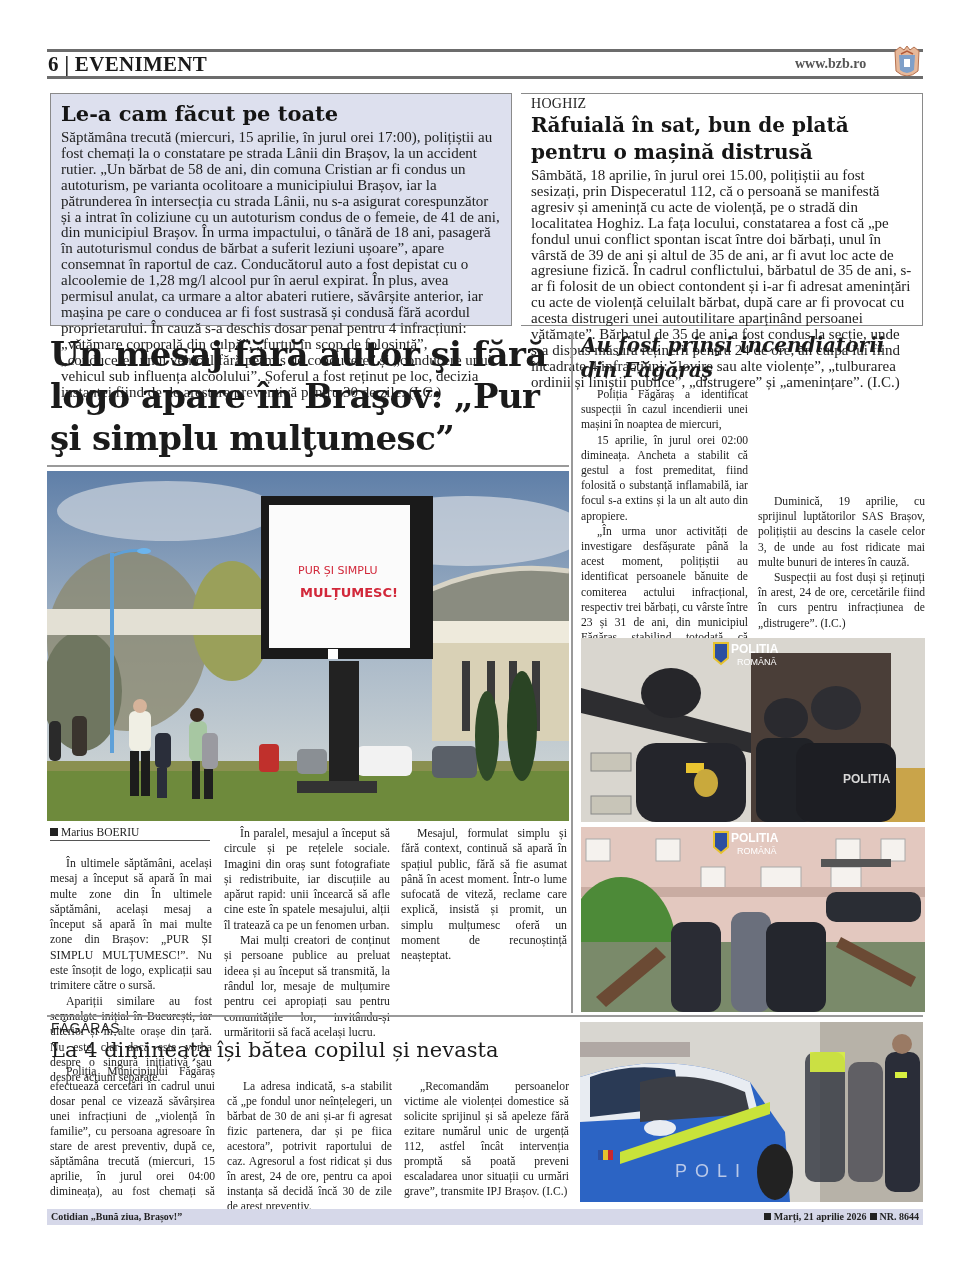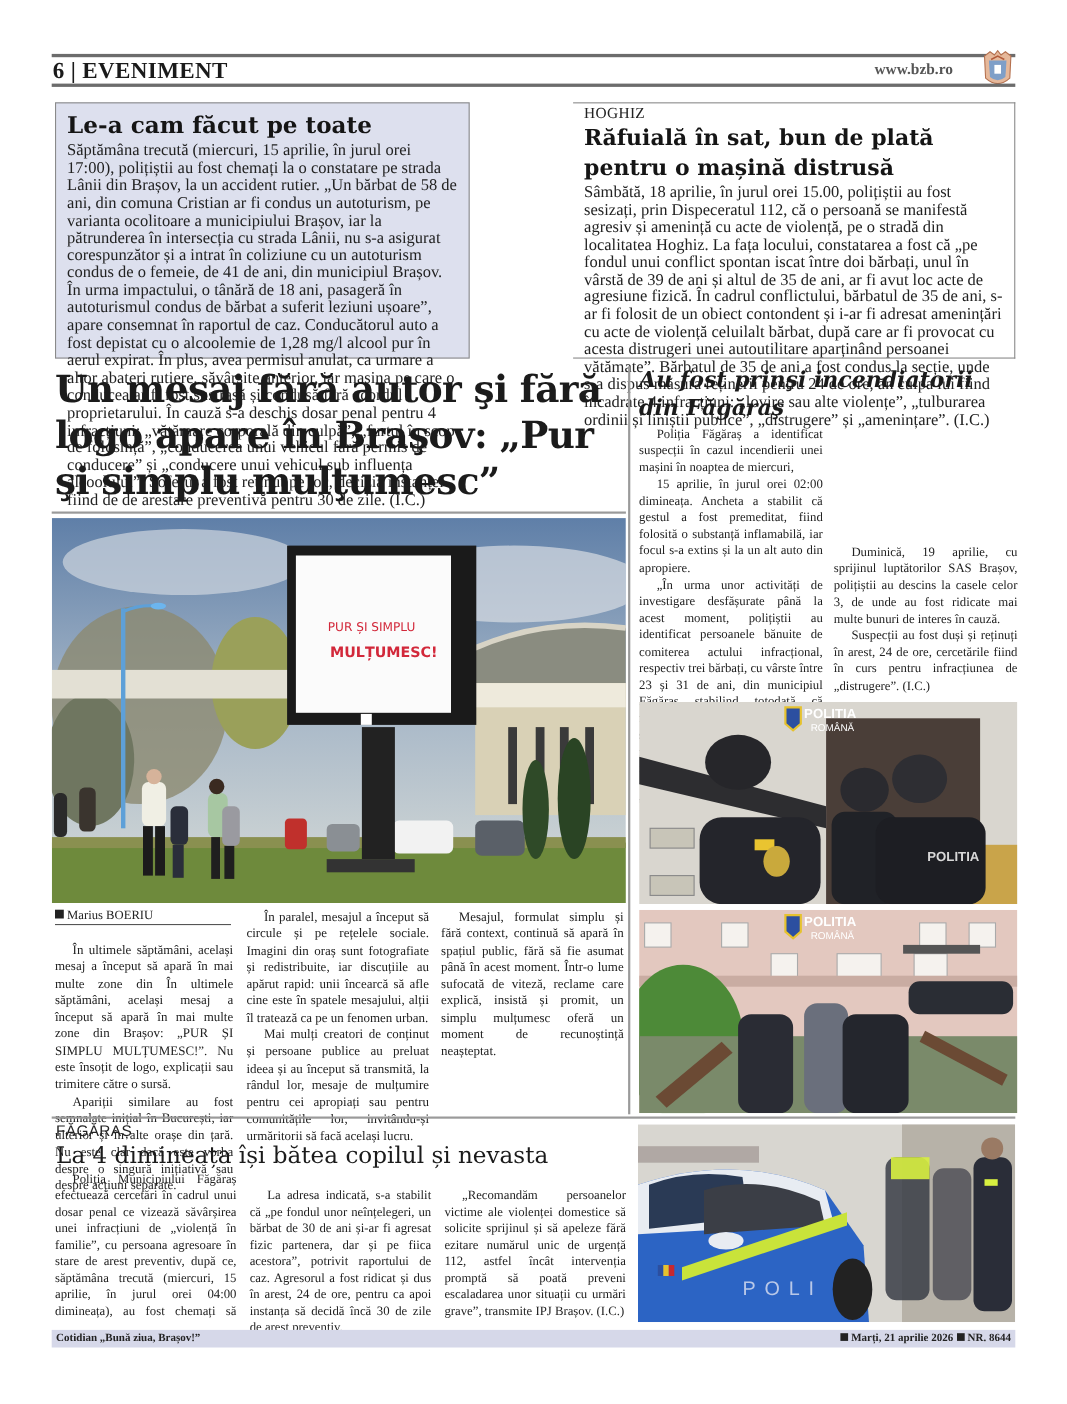--- a/index.html
+++ b/index.html
@@ -10,21 +10,21 @@
 
   
   .rule-top { left: 47px; top: 49px; width: 876px; height: 3px; background: #6c6c6c; }
   .rule-bottom { left: 47px; top: 76px; width: 876px; height: 3px; background: #6c6c6c; }
   .page-num { left: 48px; top: 52px; font-family: "Liberation Serif", serif; font-weight: bold; font-size: 21px; letter-spacing: 0.3px; }
   .site { left: 795px; top: 56px; font-family: "Liberation Serif", serif; font-weight: bold; font-size: 14px; color: #555; }
   .crest { left: 892px; top: 45px; width: 30px; height: 35px; }
 
   
   .brief-box { top: 93px; height: 233px; border: 1px solid #8a8a8a; }
-  .brief-left { left: 50px; width: 377px; background: #dde0ee; padding: 6px 10px 1px 10px; }
+  .brief-left { left: 50px; width: 462px; background: #dde0ee; padding: 6px 10px 1px 10px; }
   .brief-right { left: 521px; width: 402px; background: #ffffff; padding: 2px 10px 0 10px; border-left: 0; }
   .brief-title { font-family: "DejaVu Serif", serif; font-weight: bold; color: #151515; }
   .brief-left .brief-title { font-size: 21px; line-height: 28px; }
   .brief-right .brief-title { font-size: 20px; line-height: 27px; }
   .kicker { font-family: "Liberation Serif", serif; font-size: 14px; line-height: 16px; color: #222; letter-spacing: 0.3px; }
   .brief-text { font-family: "Liberation Serif", serif; font-size: 15px; line-height: 15.9px; color: #222; margin-top: 2px; }
 
   
   .main-title { left: 50px; top: 333px; width: 520px; font-family: "DejaVu Serif", serif; font-weight: bold; font-size: 34px; line-height: 42px; color: #1b1b1b; letter-spacing: -0.6px; }
   .main-rule { left: 47px; top: 465px; width: 522px; height: 2px; background: #9a9a9a; }

